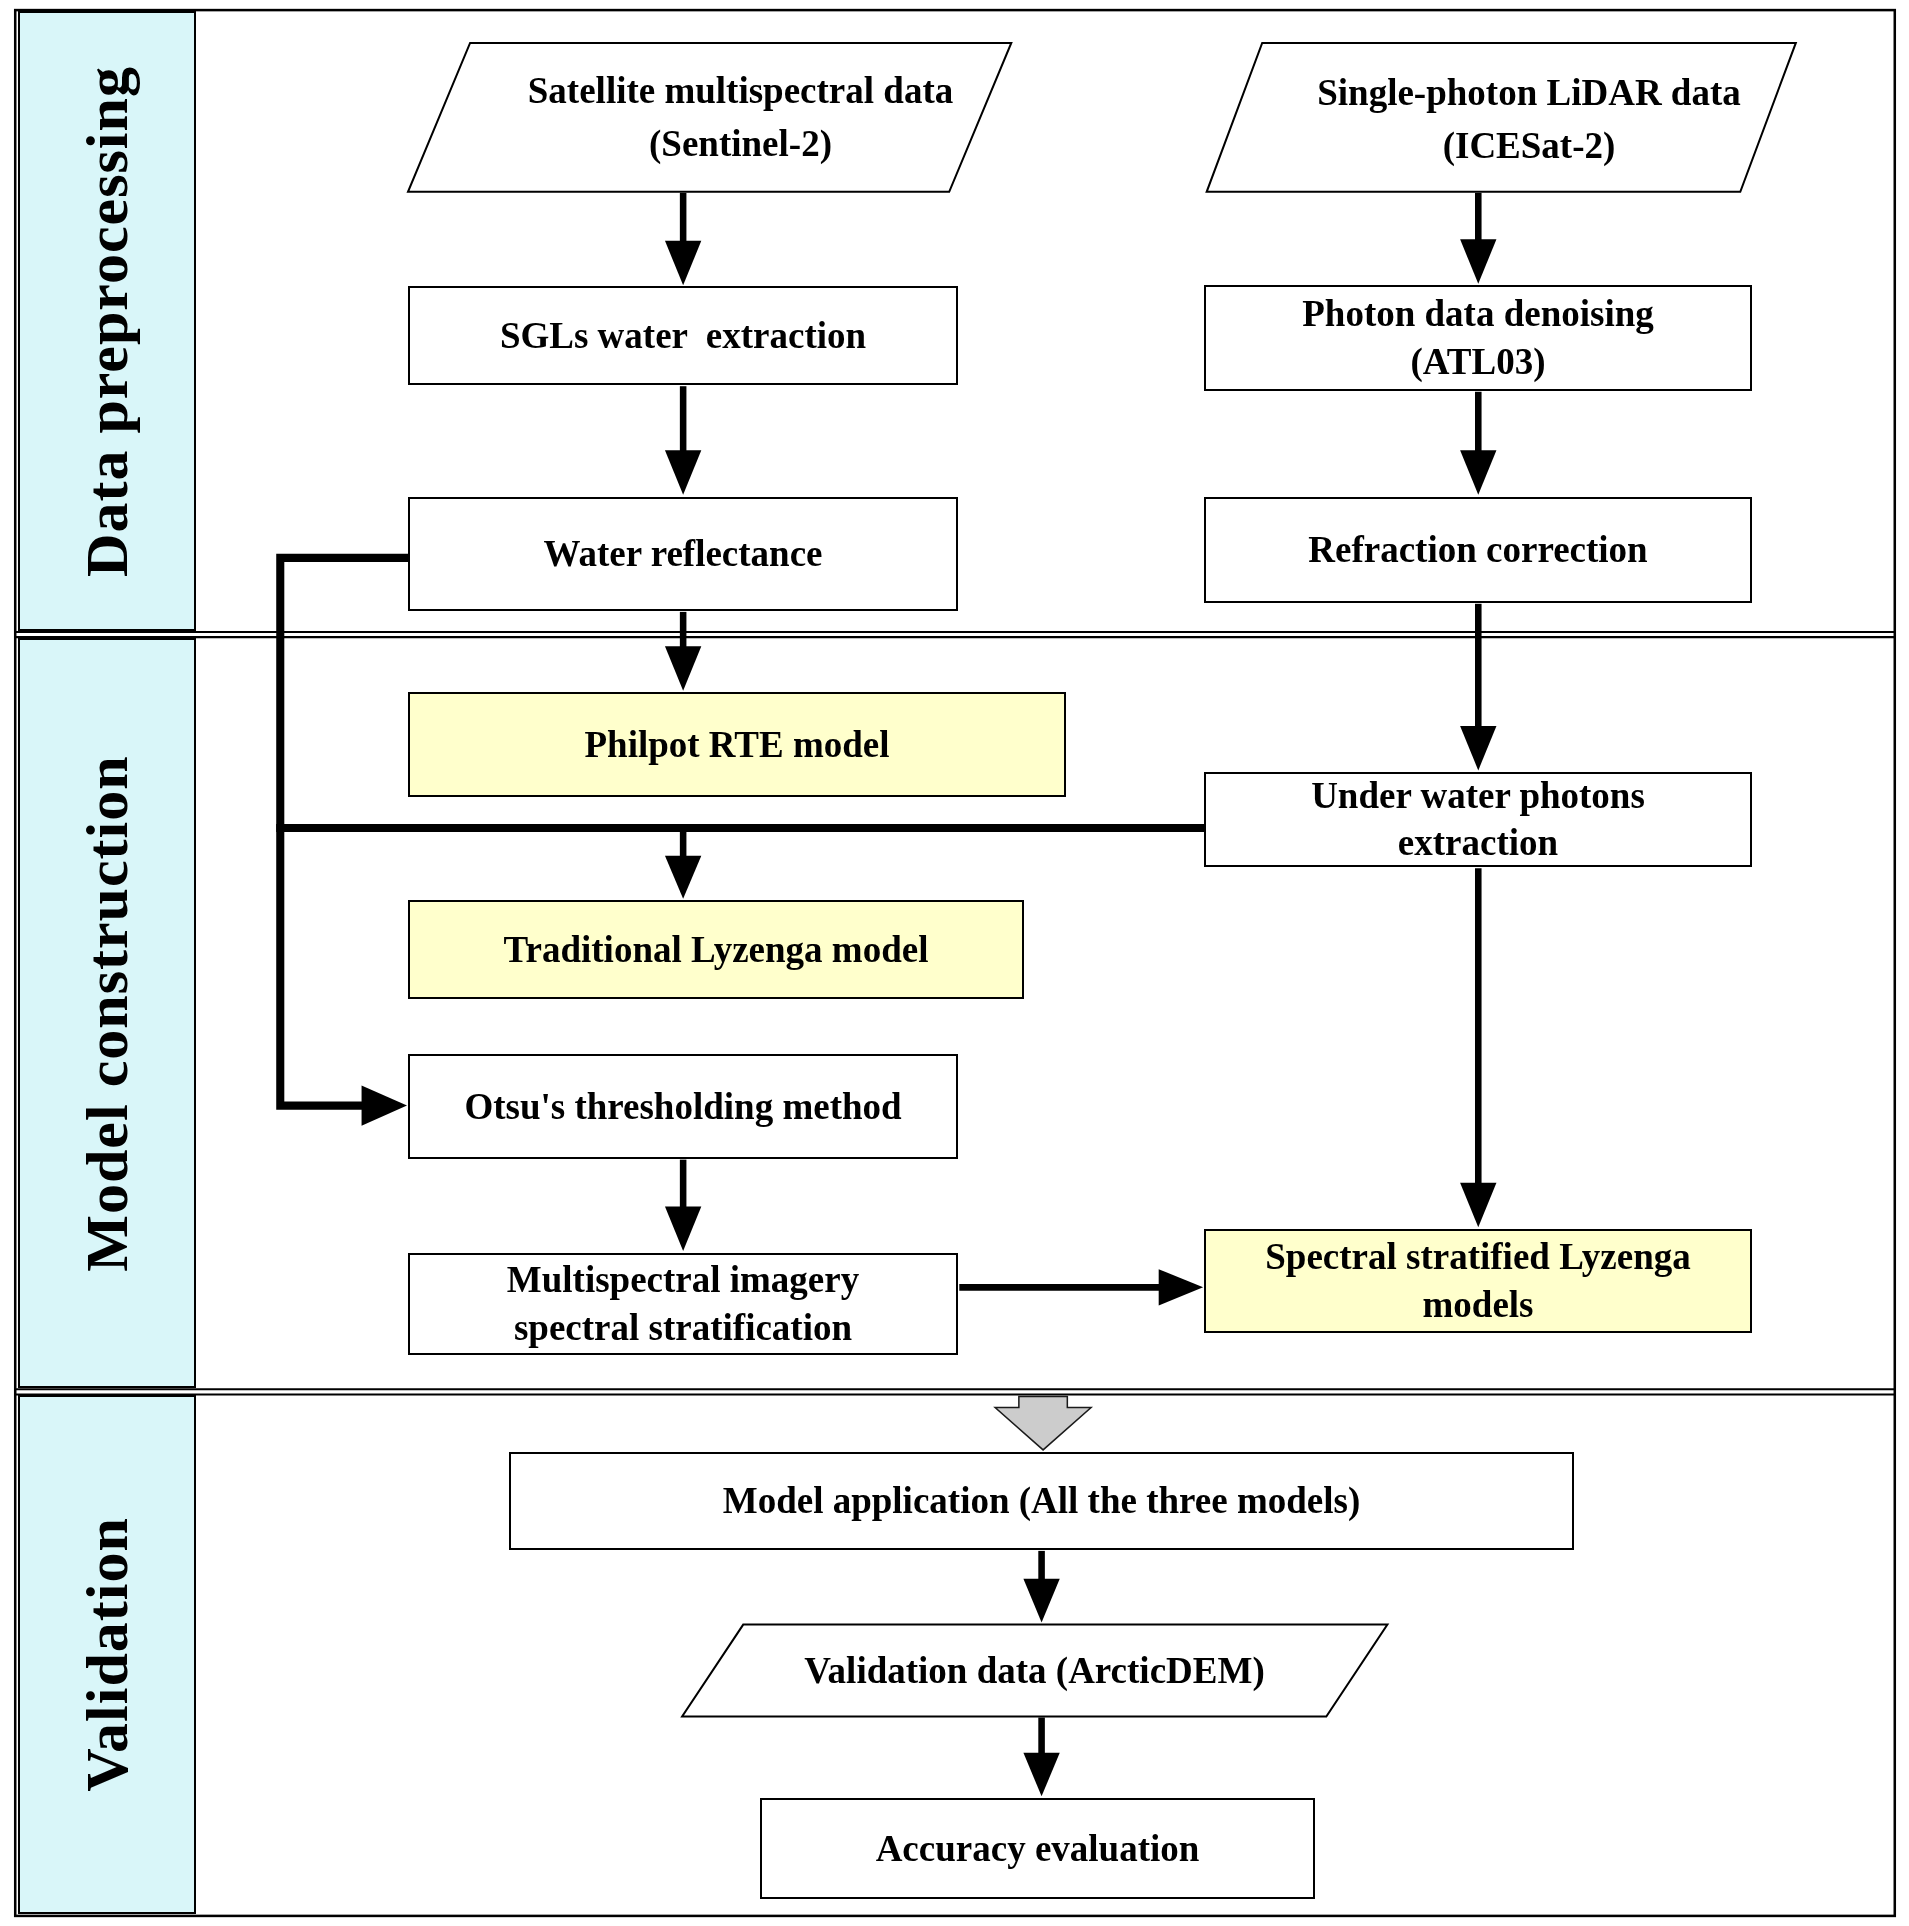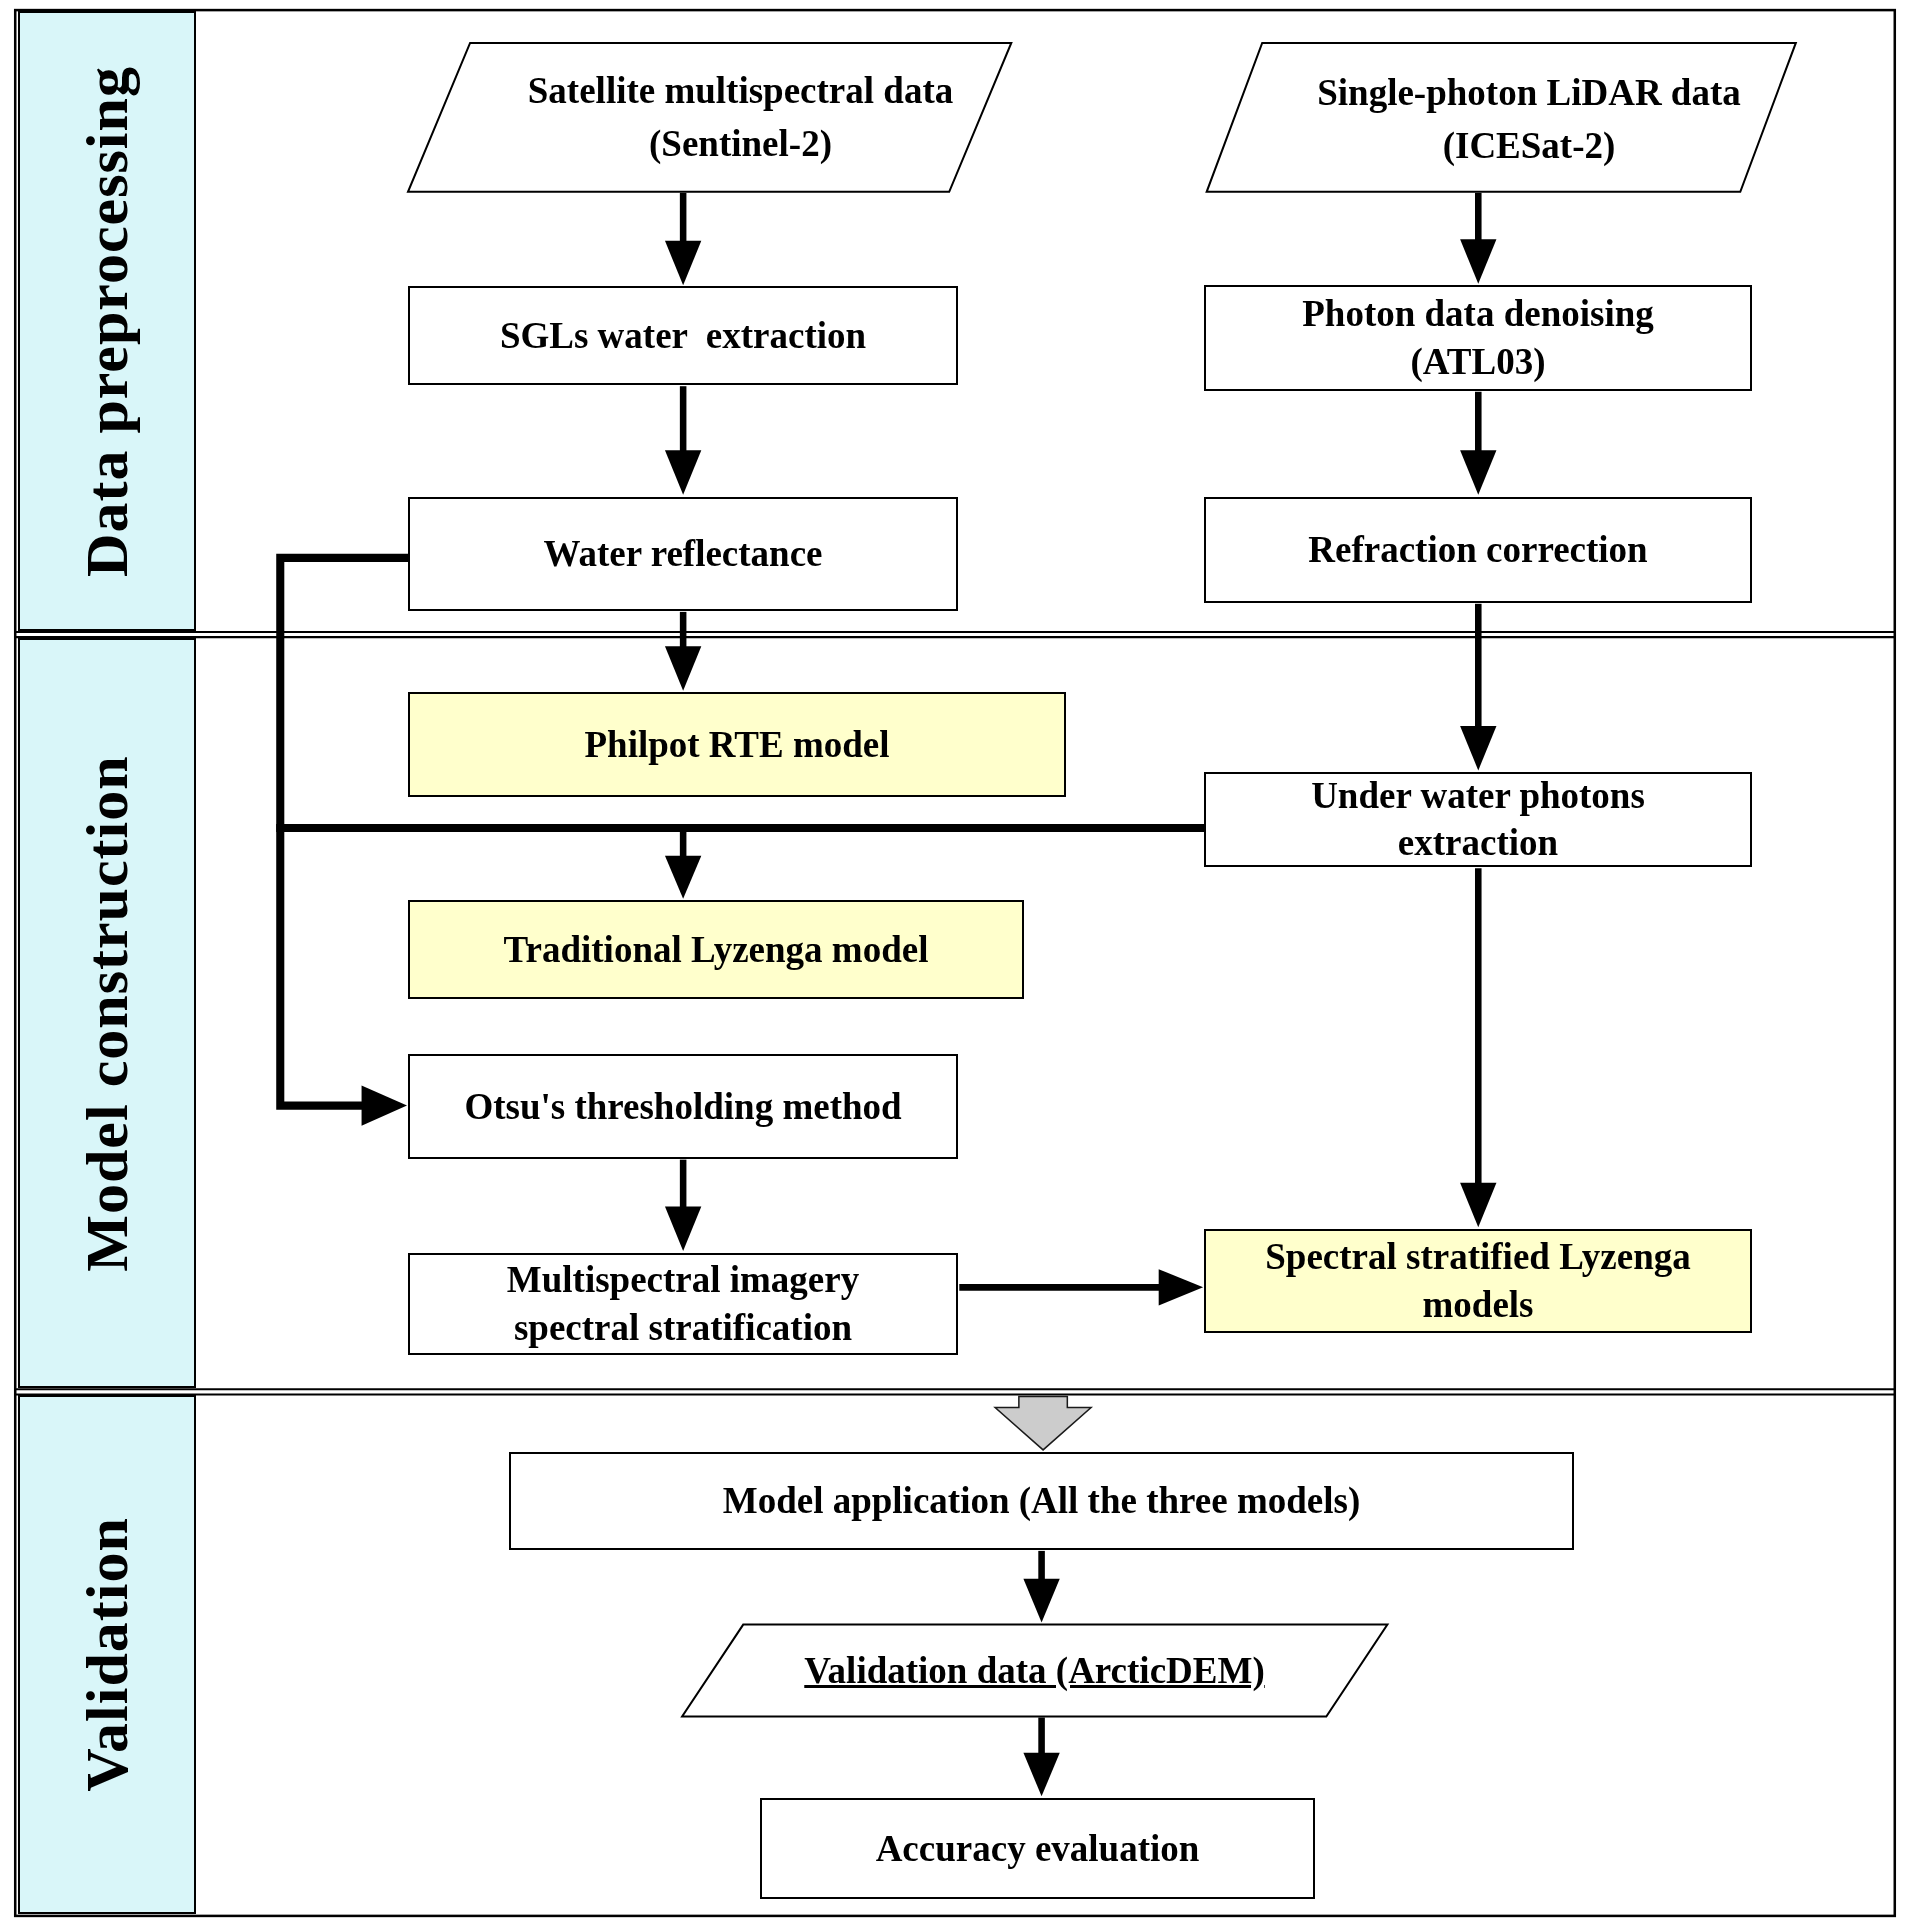--- a/index.html
+++ b/index.html
@@ -126,21 +126,21 @@
   </div>
 
   <div class="ptext" style="left:470px;top:43px;width:541px;height:149px;">
     <span class="tline">Satellite multispectral data</span>
     <span class="tline">(Sentinel-2)</span>
   </div>
   <div class="ptext" style="left:1262px;top:45px;width:534px;height:149px;">
     <span class="tline">Single-photon LiDAR data</span>
     <span class="tline">(ICESat-2)</span>
   </div>
-  <div class="ptext" style="left:743px;top:1625px;width:583px;height:92px;text-decoration:underline;">
+  <div class="ptext" style="left:743px;top:1625px;width:583px;height:92px;">
     <span class="tline">Validation data (ArcticDEM)</span>
   </div>
 
   <div class="node" style="left:408px;top:286px;width:550px;height:99px;">
     <span class="tline">SGLs water  extraction</span>
   </div>
   <div class="node" style="left:408px;top:497px;width:550px;height:114px;">
     <span class="tline">Water reflectance</span>
   </div>
   <div class="node model" style="left:408px;top:692px;width:658px;height:105px;">

